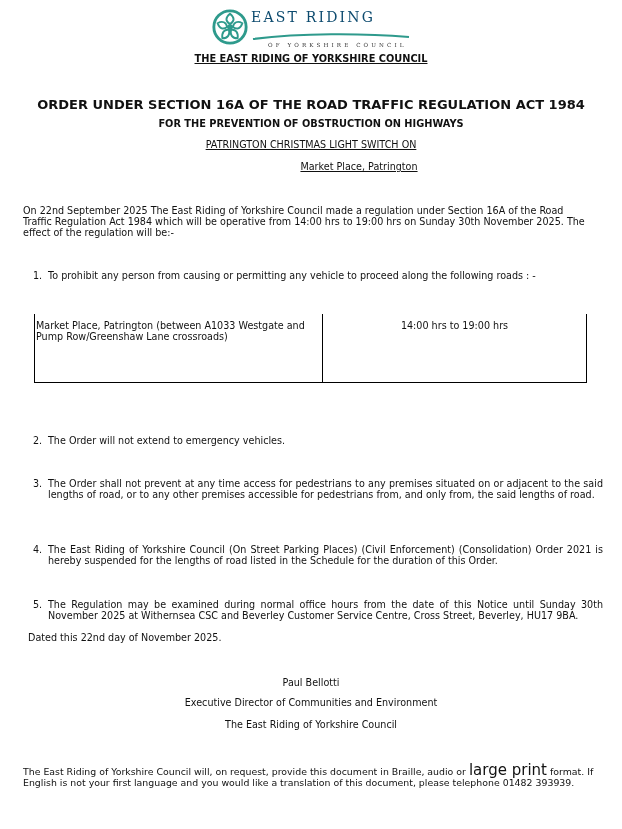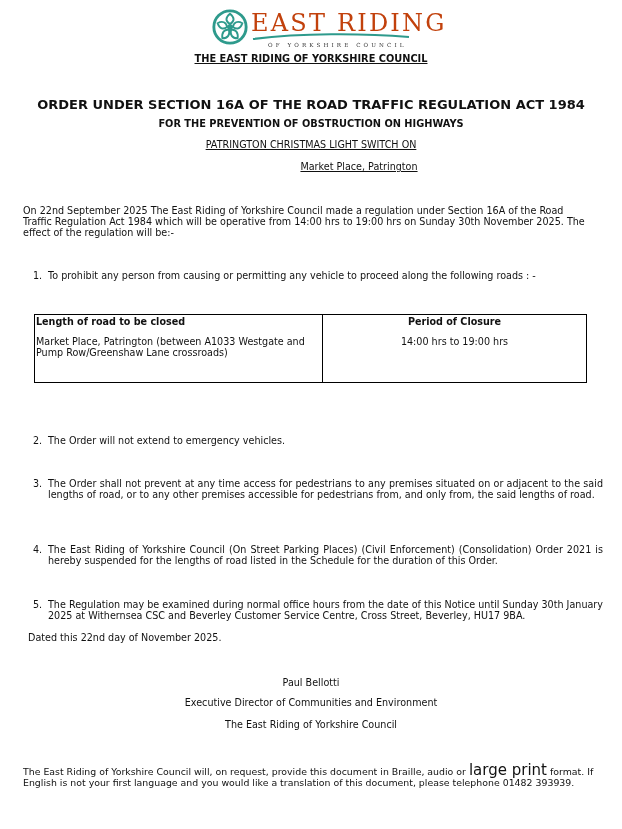--- a/index.html
+++ b/index.html
@@ -6,21 +6,21 @@
   body {
     width: 622px; height: 829px; position: relative; overflow: hidden;
     font-family: "DejaVu Sans", sans-serif; color: #111; font-size: 9.6px;
   }
   .abs { position: absolute; }
   .center { text-align: center; left: 0; width: 622px; }
   .logo { left: 211px; top: 8px; width: 200px; height: 40px; }
   .logo-emblem { position: absolute; left: 0; top: 0; width: 38px; height: 38px; }
   .logo-word {
     position: absolute; left: 40px; top: 1px; font-family: "DejaVu Serif", serif;
-    font-size: 24px; letter-spacing: 2.2px; color: #c2410c; white-space: nowrap;
+    font-size: 14px; letter-spacing: 2.2px; color: #0c4a6e; white-space: nowrap;
   }
   .logo-swoosh { position: absolute; left: 40px; top: 24px; width: 160px; height: 10px; }
   .logo-sub {
     position: absolute; left: 57px; top: 34px; font-family: "DejaVu Serif", serif;
     font-size: 5.6px; letter-spacing: 3.1px; color: #333; white-space: nowrap;
   }
   .council-heading { top: 53px; font-weight: bold; font-size: 9.8px; text-decoration: underline; }
   .order-title { top: 97px; font-weight: bold; font-size: 13px; }
   .order-sub { top: 118px; font-weight: bold; font-size: 9.8px; }
   .event-name { top: 139px; text-decoration: underline; font-size: 9.6px; }
@@ -82,24 +82,20 @@
 
 <div class="abs intro">On 22nd September 2025 The East Riding of Yorkshire Council made a regulation under Section 16A of the Road Traffic Regulation Act 1984 which will be operative from 14:00 hrs to 19:00 hrs on Sunday 30th November 2025. The effect of the regulation will be:-</div>
 
 <div class="abs item item-1">
   <span class="num">1.</span>
   <span class="txt">To prohibit any person from causing or permitting any vehicle to proceed along the following roads : -</span>
 </div>
 
 <table class="closure">
   <tbody>
-      <tr>
-    <th class="c1">Length of road to be closed</th>
-    <th class="c2">Period of Closure</th>
-  </tr>
   <tr>
     <td class="c1">Market Place, Patrington (between A1033 Westgate and Pump Row/Greenshaw Lane crossroads)</td>
     <td class="c2">14:00 hrs to 19:00 hrs</td>
   </tr>
 </tbody>
   </table>
 
 <div class="abs item item-2">
   <span class="num">2.</span>
   <span class="txt">The Order will not extend to emergency vehicles.</span>
@@ -107,21 +103,21 @@
 <div class="abs item item-3">
   <span class="num">3.</span>
   <span class="txt">The Order shall not prevent at any time access for pedestrians to any premises situated on or adjacent to the said lengths of road, or to any other premises accessible for pedestrians from, and only from, the said lengths of road.</span>
 </div>
 <div class="abs item item-4">
   <span class="num">4.</span>
   <span class="txt">The East Riding of Yorkshire Council (On Street Parking Places) (Civil Enforcement) (Consolidation) Order 2021 is hereby suspended for the lengths of road listed in the Schedule for the duration of this Order.</span>
 </div>
 <div class="abs item item-5">
   <span class="num">5.</span>
-  <span class="txt">The Regulation may be examined during normal office hours from the date of this Notice until Sunday 30th January 2025 at Withernsea CSC and Beverley Customer Service Centre, Cross Street, Beverley, HU17 9BA.</span>
+  <span class="txt">The Regulation may be examined during normal office hours from the date of this Notice until Sunday 30th November 2025 at Withernsea CSC and Beverley Customer Service Centre, Cross Street, Beverley, HU17 9BA.</span>
 </div>
 
 <div class="abs dated">Dated this 22nd day of November 2025.</div>
 
 <div class="abs center sig-name">Paul Bellotti</div>
 <div class="abs center sig-role">Executive Director of Communities and Environment</div>
 <div class="abs center sig-org">The East Riding of Yorkshire Council</div>
 
 <div class="abs footer"><span>The East Riding of Yorkshire Council will, on request, provide this document in Braille, audio or </span><span class="large">large print</span><span> format. If English is not your first language and you would like a translation of this document, please telephone 01482 393939.</span></div>
 

